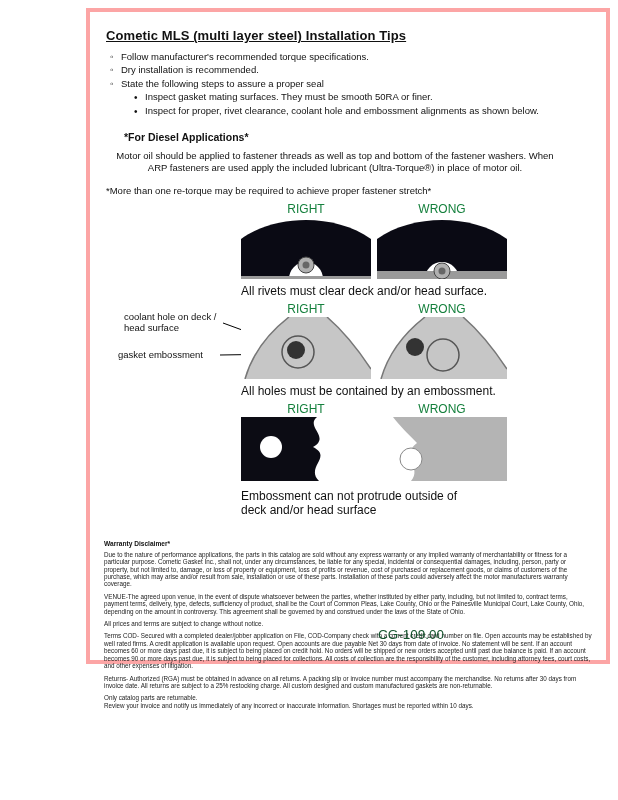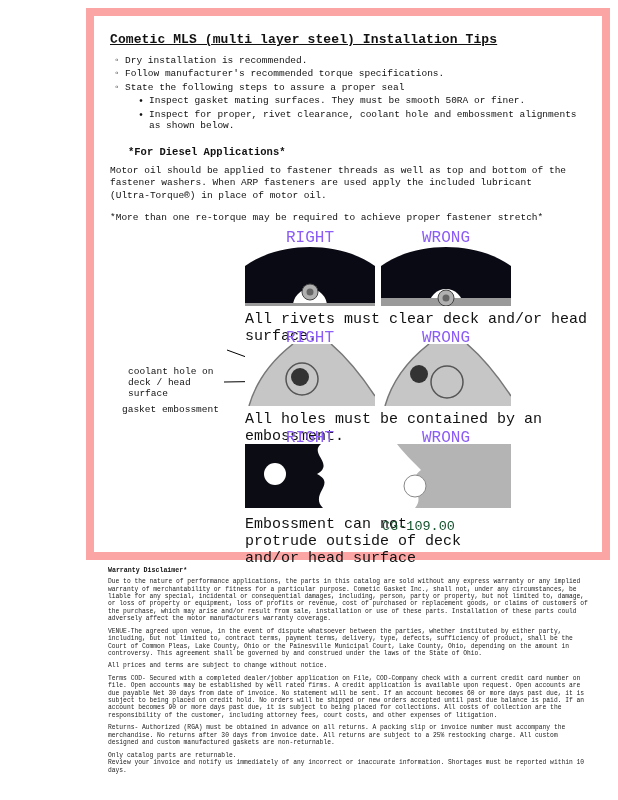--- a/index.html
+++ b/index.html
@@ -2,69 +2,69 @@
 <html><head>
 <meta charset="utf-8">
 <style>
   html,body { margin:0; padding:0; }
   body {
     width:618px; height:800px; background:#ffffff; position:relative;
     font-family:"Liberation Sans", sans-serif; color:#111;
     -webkit-font-smoothing:antialiased;
   }
   .frame {
-    position:absolute; left:86px; top:8px; width:524px; height:552px;
-    border:8px solid #fca5a5; box-sizing:border-box; background:#fff;font-family:Liberation Mono, monospace;
+    position:absolute; left:86px; top:8px; width:524px; height:656px;
+    border:4px solid #fca5a5; box-sizing:border-box; background:#fff;
   }
   .content { position:relative; padding:10px 14px; height:100%; box-sizing:border-box; }
 
   .title {
     font-size:13px; font-weight:bold; text-decoration:underline;
     margin:6px 0 9px 2px; letter-spacing:.1px;
   }
   .bullet {
     font-size:9.5px; line-height:1.15; margin:2.5px 0 2.5px 6px;
     position:relative; padding-left:11px; max-width:470px;
   }
   .bullet::before { content:"◦"; position:absolute; left:0; top:-1px; font-size:10px; }
   .subbullet { margin-left:30px; }
   .subbullet::before { content:"•"; top:0; }
 
   .diesel-heading { font-size:10.5px; font-weight:bold; margin:14px 0 7px 20px; }
-  .para { font-size:9.5px; line-height:1.32; margin:0 0 9px 2px; max-width:458px; }
+  .para { font-size:9.5px; line-height:1.32; margin:0 0 9px 2px; max-width:458px;text-align:center; }
   .note { font-size:9.5px; margin:10px 0 0 2px; max-width:458px; }
 
   .diagrams { position:relative; width:496px; height:322px; margin-top:6px; }
   .diagrams .abs { position:absolute; }
-  .dw-label { width:130px; text-align:center; font-size:16px; color:#8b5cf6; }
+  .dw-label { width:130px; text-align:center; font-size:12px; color:#15803d; }
   .panel { width:130px; height:62px; overflow:hidden; }
   .panel svg { display:block; }
-  .caption { font-size:15px; color:#111; }
-  .pointer-label { font-size:9.5px; line-height:1.15; color:#111;margin-top:28px; }
+  .caption { font-size:12px; color:#111; }
+  .pointer-label { font-size:9.5px; line-height:1.15; color:#111; }
   .leader-lines { position:absolute; left:0; top:0; width:496px; height:322px; pointer-events:none; }
 
   .warranty { margin-top:16px; max-width:488px; }
   .warranty-heading { font-size:6.6px; font-weight:bold; margin:0 0 4px 0; }
   .warranty p { font-size:6.3px; line-height:1.18; margin:0 0 5px 0; color:#222; }
   .warranty p.tight { margin-bottom:0.5px; }
 
   .footer-code {
     position:absolute; left:288px; bottom:18px; font-size:13.5px; color:#14532d;
   }
 </style>
 </head>
 <body>
 
 <div class="frame">
   <div class="content">
 
     <div class="title">Cometic MLS (multi layer steel) Installation Tips</div>
 
+    <div class="bullet">Follow manufacturer's recommended torque specifications.</div>
     <div class="bullet">Dry installation is recommended.</div>
-    <div class="bullet">Follow manufacturer's recommended torque specifications.</div>
     <div class="bullet">State the following steps to assure a proper seal</div>
     <div class="bullet subbullet">Inspect gasket mating surfaces.  They must be smooth 50RA or finer.</div>
     <div class="bullet subbullet">Inspect for proper, rivet clearance, coolant hole and embossment alignments as shown below.</div>
 
     <div class="diesel-heading">*For Diesel Applications*</div>
     <p class="para">Motor oil should be applied to fastener threads as well as top and bottom of the fastener washers. When ARP fasteners are used apply the included lubricant (Ultra-Torque®) in place of motor oil.</p>
     <p class="note">*More than one re-torque may be required to achieve proper fastener stretch*</p>
 
     <div class="diagrams">
 

